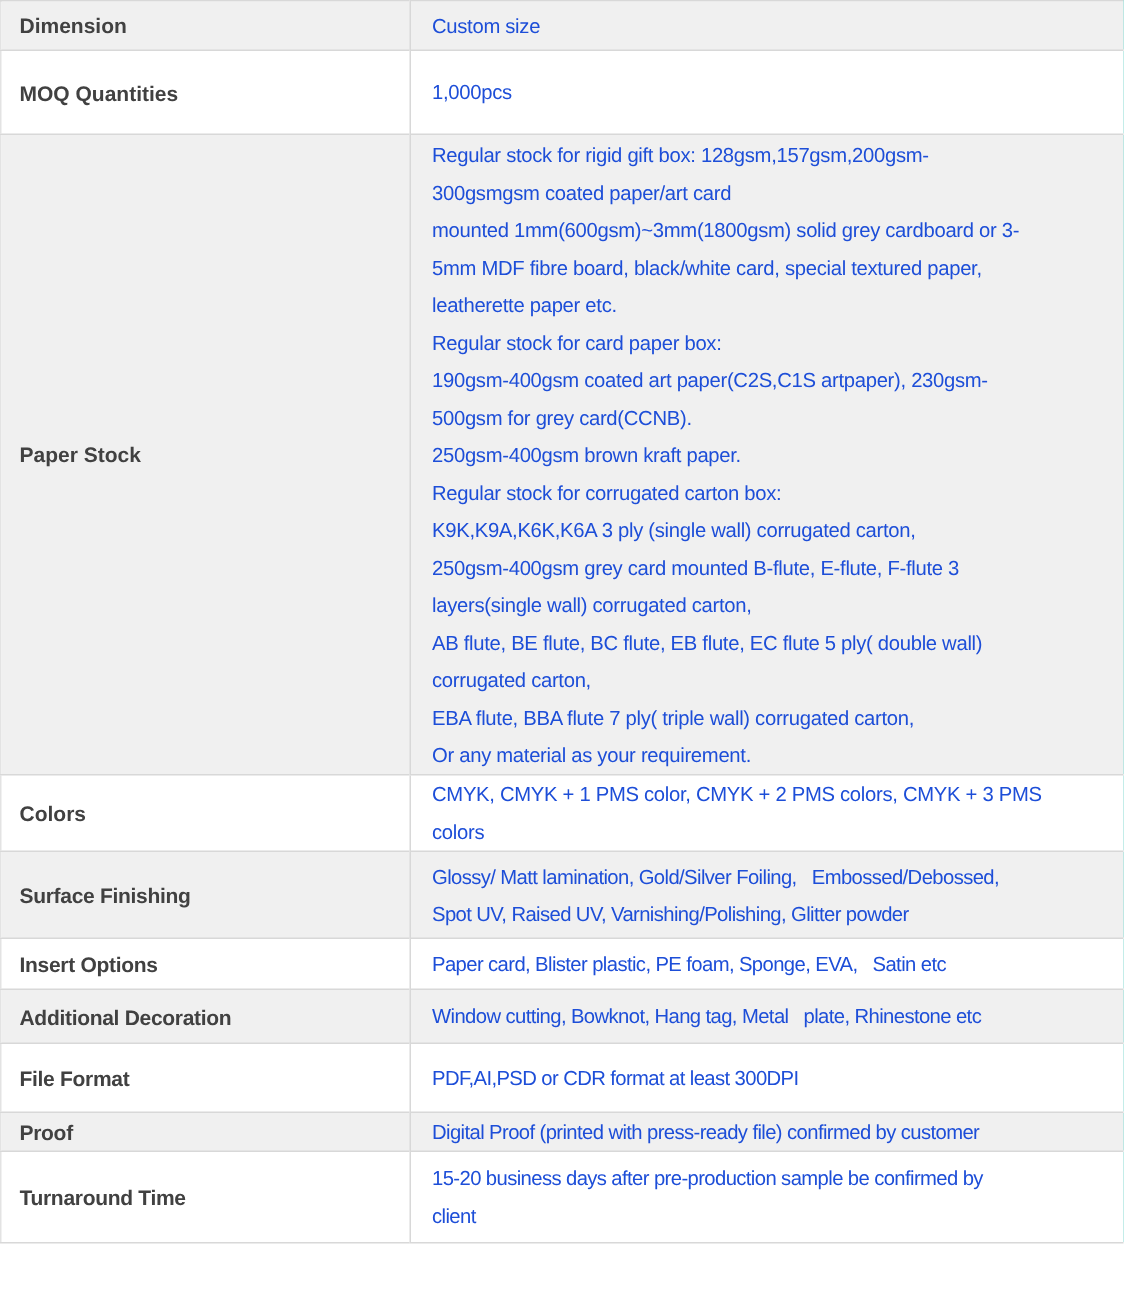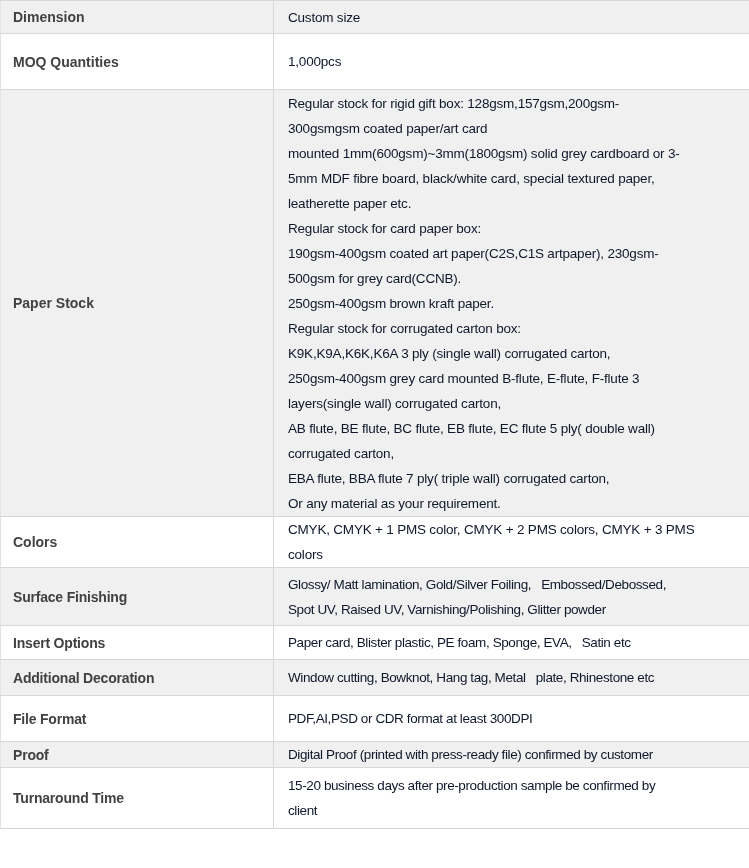--- a/index.html
+++ b/index.html
@@ -40,21 +40,21 @@
   .label-text {
     font-size: 14px;
     font-weight: bold;
     color: #414141;
     line-height: 18px;
     white-space: pre;
     overflow: hidden;
   }
   .value-text {
     font-size: 13.5px;
-    color: #0f172a;
+    color: #1d4ed8;
     line-height: 25px;
     letter-spacing: -0.2px;
     white-space: pre;
     overflow: hidden;
   }
   
   tr.cond .value-text {
     letter-spacing: -0.4px;
     font-stretch: condensed;
   }

